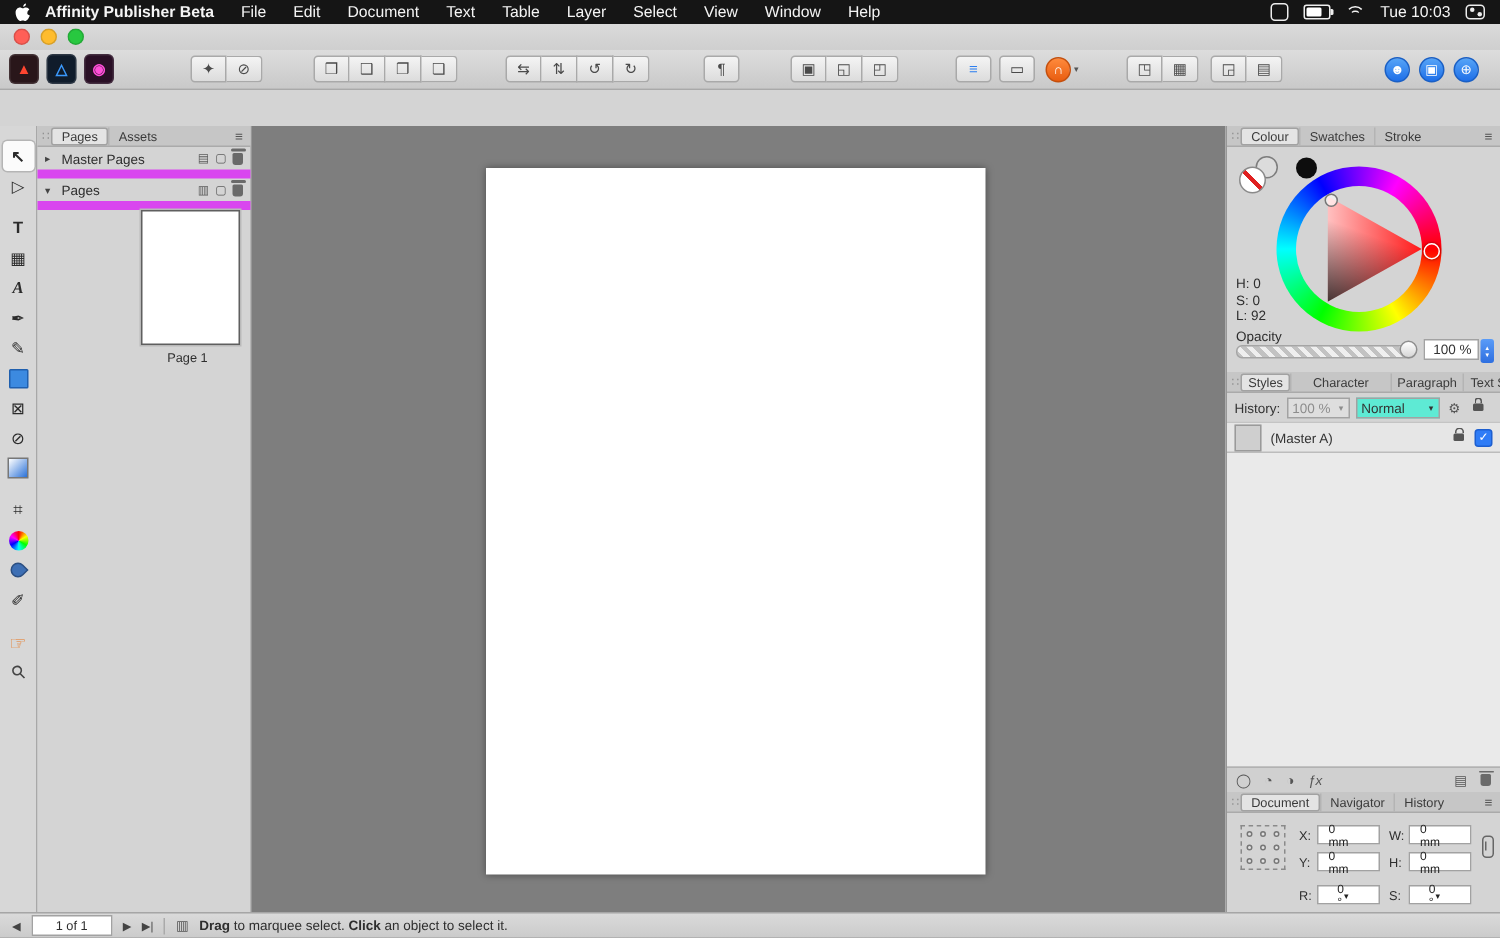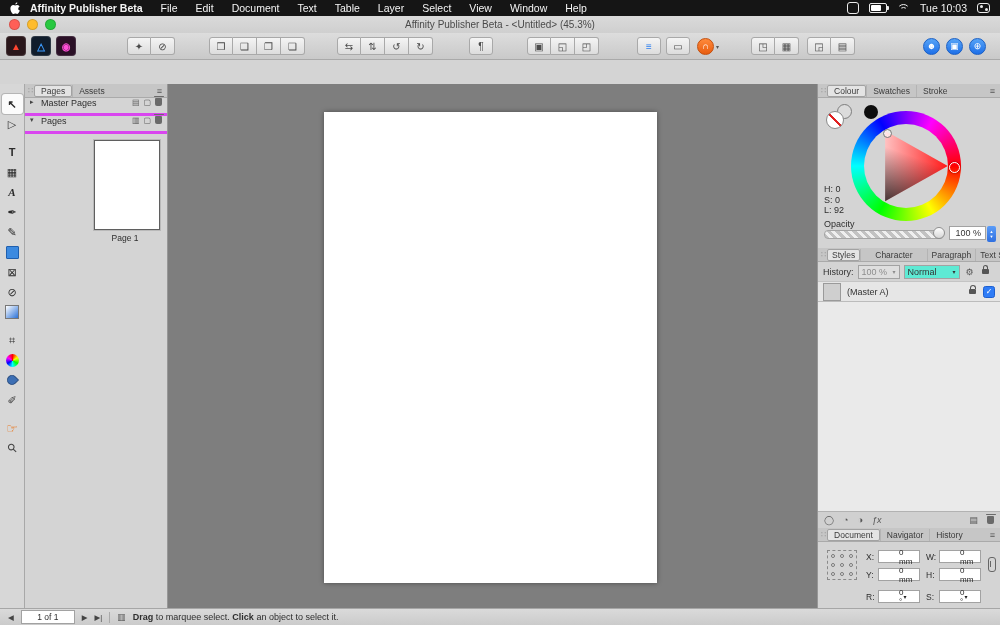--- a/index.html
+++ b/index.html
@@ -84,21 +84,21 @@
   .ptabs{height:14px;background:#c6c6c6;border-bottom:1px solid #aaaaaa;display:flex;align-items:center;
          padding:0 3px;font-size:8.5px;color:#3a3a3a;box-sizing:border-box;white-space:nowrap}
   .ptab{padding:1px 6px;border-left:1px solid #b4b4b4}
   .ptab:first-of-type{border-left:none}
   .ptab.sel{background:#e4e4e4;border:1px solid #a2a2a2;border-radius:2px;padding:0 6px}
   .grip{color:#8e8e8e;font-size:8px;margin-right:2px;letter-spacing:-1px}
   .pmenu{margin-left:auto;color:#555;font-size:9px;padding:0 2px}
 
   
   .pages-panel{width:143px;background:#d4d4d4;border-right:1px solid #979797;position:relative;font-size:9px;box-sizing:border-box}
-  .prow{height:15px;display:flex;padding:0 5px;border-bottom:3px solid #d946ef;gap:4px;color:#2e2e2e}
+  .prow{height:15px;display:flex;align-items:center;padding:0 5px;border-bottom:6px solid #d946ef;gap:4px;color:#2e2e2e}
   .prow .lbl{flex:1}
   .prow .ric{color:#5c5c5c;font-size:8px}
   .disc{font-size:7px;color:#444;width:7px}
   .page-thumb{position:absolute;left:69px;top:56px;width:64px;height:88px;background:#fff;border:1px solid #5f5f5f;
               box-shadow:0 0 0 1px #b9b9b9}
   .page-thumb-label{position:absolute;left:40px;top:149px;width:120px;text-align:center;font-size:8.5px;color:#2e2e2e}
 
   
   .canvas{flex:1;background:#7e7e7e;position:relative;overflow:hidden}
   .doc-page{position:absolute;left:156px;top:28px;width:333px;height:471px;background:#ffffff;
@@ -149,21 +149,21 @@
                     border-bottom:none;border-radius:3px 3px 0 0}
   .trash{width:7px;height:8px;background:#6a6a6a;border-radius:1px 1px 2px 2px;position:relative;display:inline-block}
   .trash::before{content:"";position:absolute;left:-1.5px;top:-2.4px;width:10px;height:1.5px;background:#6a6a6a;border-radius:1px}
 
   
   .anchor{position:absolute;left:9px;top:8px;width:28px;height:28px;border:1px dashed #8a8a8a;display:grid;
           grid-template-columns:repeat(3,1fr);grid-template-rows:repeat(3,1fr)}
   .anchor i{width:4px;height:4px;border:1px solid #777;background:#e2e2e2;border-radius:50%;margin:auto;box-sizing:border-box}
   .tf-label{position:absolute;font-size:8.5px;color:#2e2e2e}
   .tf-input{position:absolute;height:13px;background:#fff;border:1px solid #a2a2a2;font-size:8px;display:flex;
-            align-items:center;justify-content:flex-start;padding:0 20px;box-sizing:border-box;color:#222}
+            align-items:center;justify-content:flex-end;padding:0 20px;box-sizing:border-box;color:#222}
   .chain{position:absolute;left:170px;top:15px;width:6px;height:13px;border:1.2px solid #666;border-radius:3px}
   .chain::before{content:"";position:absolute;left:1.3px;top:3px;height:6px;border-left:1.2px solid #666}
 
   
   .statusbar{position:absolute;left:0;right:0;bottom:0;height:17px;background:linear-gradient(#dadada,#cbcbcb);
              border-top:1px solid #a6a6a6;display:flex;align-items:center;font-size:9px;color:#2e2e2e;padding:0 8px;gap:7px;box-sizing:border-box}
   .nav{font-size:7.5px;color:#444}
   .page-box{width:52px;height:12px;background:#fff;border:1px solid #a2a2a2;display:flex;align-items:center;justify-content:center;font-size:8.5px}
   .sb-sep{width:1px;height:11px;background:#aaa}
 </style>
@@ -193,21 +193,20 @@
     <span class="mb-right">
       <span class="mx"></span>
       <span class="battery"></span>
       <span class="wifi"></span>
       <span>Tue 10:03</span>
       <span class="cc"></span>
     </span>
   </div>
 
   <div class="titlebar">
-    <span class="win-title">Affinity Publisher Beta - &lt;Untitled&gt; (45.3%)</span>
     <span class="traffic">
       <span class="tl red"></span>
       <span class="tl yel"></span>
       <span class="tl grn"></span>
     </span>
   </div>
 
   <div class="toolbar">
     <span class="persona pub">
         <span>▲</span>

